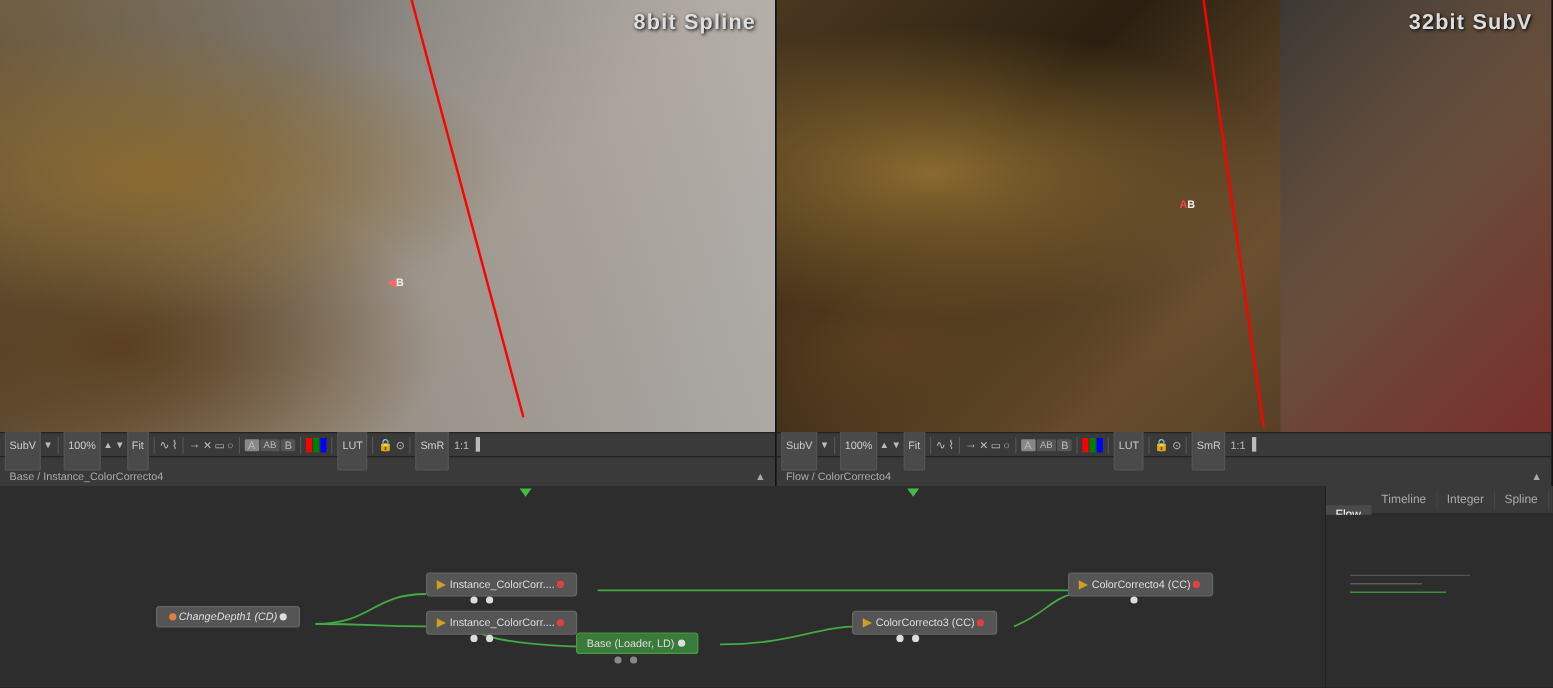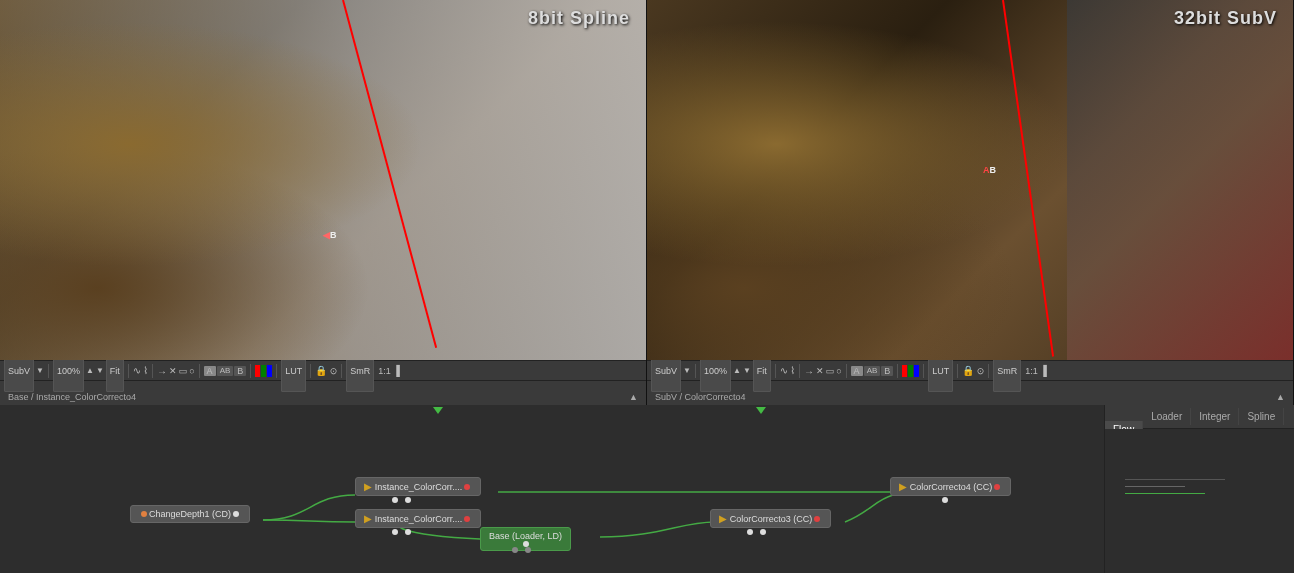--- a/index.html
+++ b/index.html
@@ -210,21 +210,20 @@
     }
 
     .node-gray {
       background: #555;
       border-color: #666;
     }
 
     .node-green {
       background: #3a7a3a;
       border-color: #4a9a4a;
-      flex-direction: column;
     }
 
     .node-dot {
       width: 6px;
       height: 6px;
       border-radius: 50%;
       display: inline-block;
       margin: 0 2px;
     }
 
@@ -412,21 +411,21 @@
       <span class="toolbar-btn">LUT</span>
       <div class="toolbar-sep"></div>
       <span style="font-size:10px;">🔒</span>
       <span style="font-size:9px;">⊙</span>
       <div class="toolbar-sep"></div>
       <span class="toolbar-btn">SmR</span>
       <span style="margin-left:2px;">1:1</span>
       <span style="font-size:10px;">▐</span>
     </div>
     <div class="status-bar">
-      <span>SubV / ColorCorrecto4</span>
+      <span>Flow / ColorCorrecto4</span>
       <span style="margin-left:auto;">▲</span>
     </div>
   </div>
 </div>
 
 <div class="bottom-area">
 
   <div class="node-editor">
 
     <div class="tri-down" style="left:433px;top:2px;"></div>
@@ -442,21 +441,21 @@
 
         <path d="M 540 135 C 400 135 395 120 400 120" stroke="#44aa44" stroke-width="1.5" fill="none"></path>
 
         <path d="M 600 132 C 660 132 680 117 715 117" stroke="#44aa44" stroke-width="1.5" fill="none"></path>
 
         <path d="M 498 87 C 700 87 800 87 893 87" stroke="#44aa44" stroke-width="1.5" fill="none"></path>
 
         <path d="M 845 117 C 870 107 875 95 893 90" stroke="#44aa44" stroke-width="1.5" fill="none"></path>
       </svg>
 
-      <div class="node node-gray" style="left:130px;top:100px;">
+      <div class="node node-gray" style="left:130px;top:100px;font-style:italic;">
         <span class="node-dot dot-orange"></span>
         <span>ChangeDepth1 (CD)</span>
         <span class="node-dot dot-white"></span>
       </div>
 
       <div class="node node-gray" style="left:355px;top:72px;">
         <span style="margin-right:3px;color:#d0a020;font-size:10px;">▶</span>
         <span>Instance_ColorCorr....</span>
         <span class="node-dot dot-red"></span>
       </div>
@@ -507,21 +506,21 @@
       <div style="position:absolute;left:940px;top:92px;display:flex;gap:3px;">
         <span class="node-dot dot-white"></span>
       </div>
 
     </div>
   </div>
 
   <div class="right-panel">
     <div class="right-panel-tabs">
       <div class="right-panel-tab active">Flow</div>
-      <div class="right-panel-tab">Loader</div>
+      <div class="right-panel-tab">Timeline</div>
       <div class="right-panel-tab">Integer</div>
       <div class="right-panel-tab">Spline</div>
 
     </div>
     <div class="right-panel-content">
 
       <div class="right-panel-lines">
         <div class="h-line" style="width:100px;background:#555;margin-top:20px;"></div>
         <div class="h-line" style="width:60px;background:#666;"></div>
         <div class="h-line" style="width:80px;background:#44aa44;"></div>

